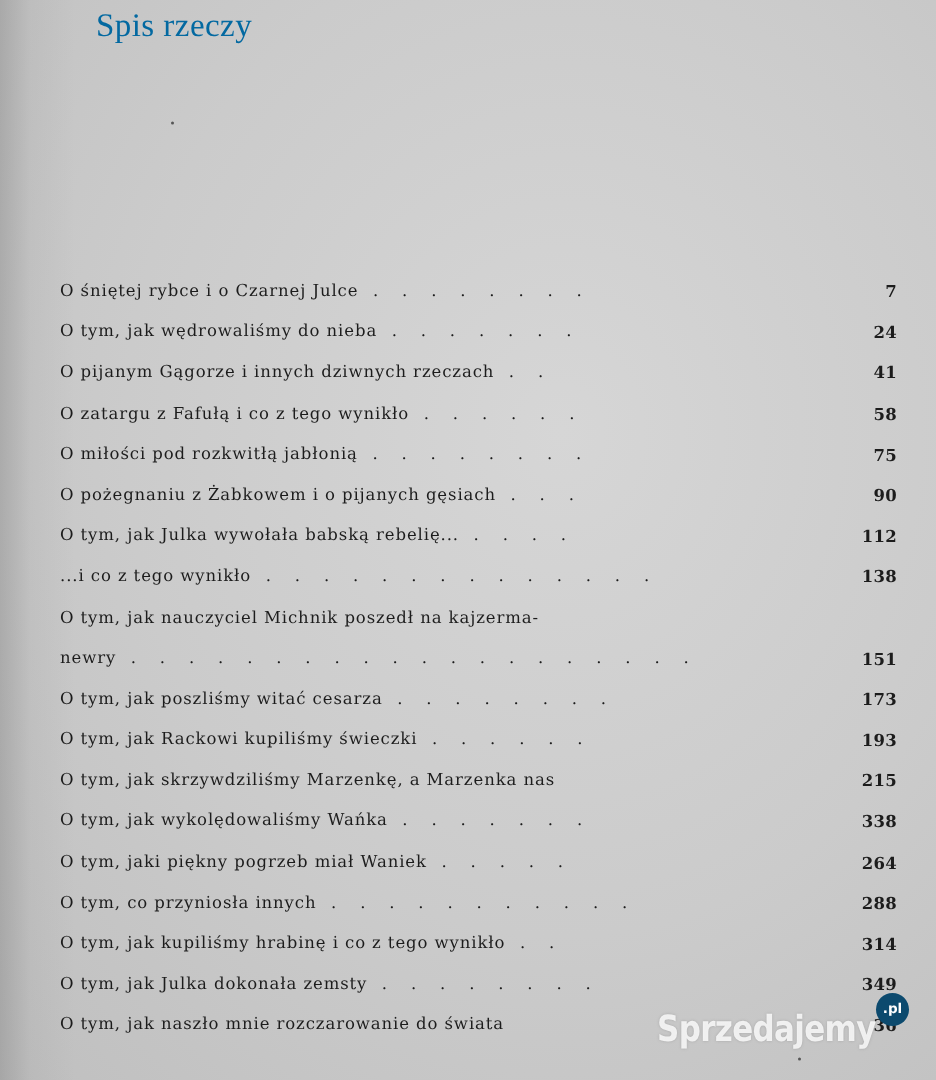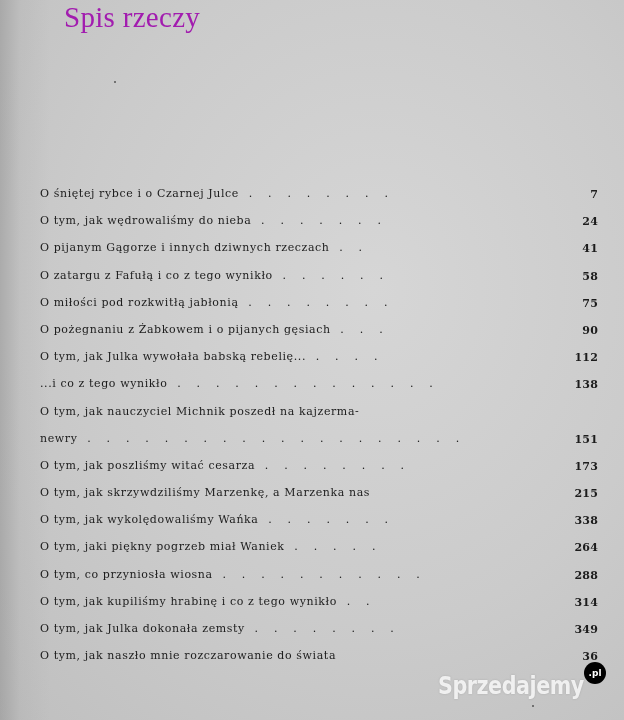--- a/index.html
+++ b/index.html
@@ -16,23 +16,23 @@
         linear-gradient(90deg, rgba(120,120,120,0.35) 0px, rgba(160,160,160,0.18) 20px, rgba(0,0,0,0) 50px),
         radial-gradient(ellipse at 60% 40%, #d6d6d6 0%, #cbcbcb 55%, #bfbfbf 100%);
       font-family: "DejaVu Serif", "Liberation Serif", serif;
       color: #1c1c1c;
     }
     .page-title {
       position: absolute;
       left: 64px;
       top: 0px;
       font-family: "Liberation Serif", "DejaVu Serif", serif;
-      font-size: 29px;
+      font-size: 22px;
       letter-spacing: 0.3px;
-      color: #a21caf;
+      color: #0369a1;
       line-height: 34px;
     }
     .toc {
       position: absolute;
       left: 40px;
       top: 180px;
       width: 560px;
     }
     .toc-row {
       position: relative;
@@ -71,21 +71,21 @@
       transform-origin: left top;
       text-shadow: 0 0 2px rgba(120,120,120,0.4);
     }
     .wm-badge {
       position: absolute;
       left: 584px;
       top: 662px;
       width: 22px;
       height: 22px;
       border-radius: 50%;
-      background: #000000;
+      background: #0c4a6e;
       color: #fff;
       font-family: "DejaVu Sans", sans-serif;
       font-size: 9px;
       font-weight: bold;
       line-height: 22px;
       text-align: center;
     }
     .speck {
       position: absolute;
       width: 2px;
@@ -138,33 +138,37 @@
   </div>
   <div class="toc-row">
     <span class="t"><span>newry</span><span class="dots"> . . . . . . . . . . . . . . . . . . . .</span></span>
     <span class="p">151</span>
   </div>
   <div class="toc-row">
     <span class="t"><span>O tym, jak poszliśmy witać cesarza</span><span class="dots"> . . . . . . . .</span></span>
     <span class="p">173</span>
   </div>
   <div class="toc-row">
+    <span class="t"><span>O tym, jak Rackowi kupiliśmy świeczki</span><span class="dots"> . . . . . .</span></span>
+    <span class="p">193</span>
+  </div>
+  <div class="toc-row">
     <span class="t"><span>O tym, jak skrzywdziliśmy Marzenkę, a Marzenka nas</span><span class="dots"></span></span>
     <span class="p">215</span>
   </div>
   <div class="toc-row">
     <span class="t"><span>O tym, jak wykolędowaliśmy Wańka</span><span class="dots"> . . . . . . .</span></span>
     <span class="p">338</span>
   </div>
   <div class="toc-row">
     <span class="t"><span>O tym, jaki piękny pogrzeb miał Waniek</span><span class="dots"> . . . . .</span></span>
     <span class="p">264</span>
   </div>
   <div class="toc-row">
-    <span class="t"><span>O tym, co przyniosła wiosna</span><span class="dots"> . . . . . . . . . . .</span></span>
+    <span class="t"><span>O tym, co przyniosła innych</span><span class="dots"> . . . . . . . . . . .</span></span>
     <span class="p">288</span>
   </div>
   <div class="toc-row">
     <span class="t"><span>O tym, jak kupiliśmy hrabinę i co z tego wynikło</span><span class="dots"> . .</span></span>
     <span class="p">314</span>
   </div>
   <div class="toc-row">
     <span class="t"><span>O tym, jak Julka dokonała zemsty</span><span class="dots"> . . . . . . . .</span></span>
     <span class="p">349</span>
   </div>

